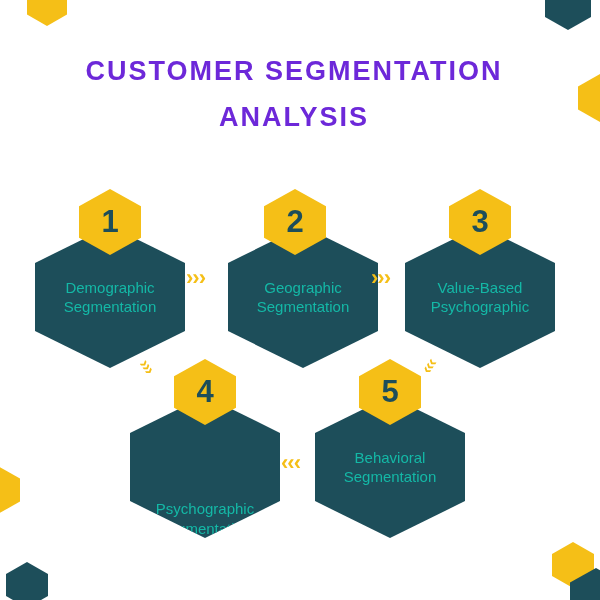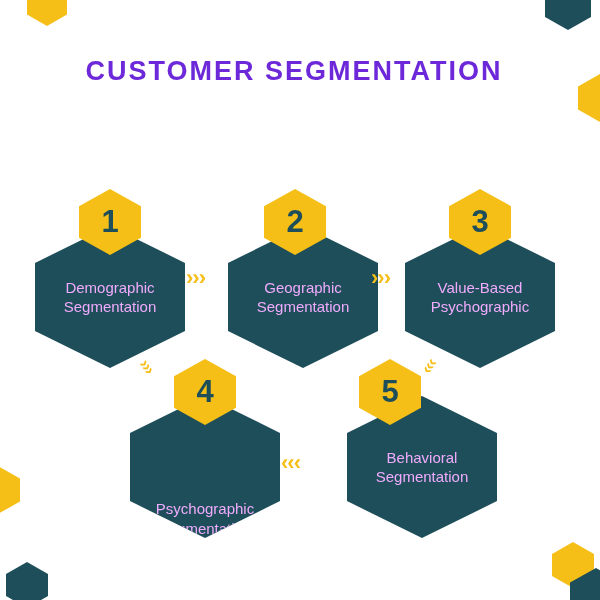--- a/index.html
+++ b/index.html
@@ -31,21 +31,21 @@
     z-index: 1;
   }
   .hex {
     position: absolute;
     clip-path: polygon(50% 0%, 100% 26%, 100% 74%, 50% 100%, 0% 74%, 0% 26%);
   }
   .hex.big {
     width: 150px;
     height: 142px;
     background: #1d4e5a;
-    color: #f0abfc;
+    color: #14b8a6;
     display: flex;
     align-items: center;
     justify-content: center;
     text-align: center;
     font-size: 15px;
     line-height: 1.3;
     padding: 0 13px;
     box-sizing: border-box;
     z-index: 2;
   }
@@ -76,20 +76,21 @@
   .hex.deco-teal { background: #1d4e5a; z-index: 0; }
   .hex.deco-yellow { background: #f5bf17; z-index: 0; }
 </style>
 </head>
 <body>
 
 <div class="canvas">
 
   <div class="title">
     <div>CUSTOMER SEGMENTATION</div>
+    <div>ANALYSIS</div>
   </div>
 
   <div class="hex big" style="left:35px; top:226px;">
     <span>Demographic Segmentation</span>
   </div>
   <div class="hex badge" style="left:79px; top:189px;">
     <span>1</span>
   </div>
 
   <div class="hex big" style="left:220px; top:226px;margin-left:8px;">
@@ -106,21 +107,21 @@
     <span>3</span>
   </div>
 
   <div class="hex big" style="left:130px; top:396px;align-items:flex-end;">
     <span>Psychographic Segmentation</span>
   </div>
   <div class="hex badge" style="left:174px; top:359px;">
     <span>4</span>
   </div>
 
-  <div class="hex big" style="left:315px; top:396px;margin-left:32px;">
+  <div class="hex big" style="left:315px; top:396px;">
     <span>Behavioral Segmentation</span>
   </div>
   <div class="hex badge" style="left:359px; top:359px;">
     <span>5</span>
   </div>
 
   <div class="arrow" style="left:186px; top:267px;">›››</div>
   <div class="arrow" style="left:371px; top:267px;">›››</div>
   <div class="arrow" style="left:281px; top:452px;">‹‹‹</div>
   <div class="arrow diag" style="left:140px; top:358px; transform:rotate(55deg);">›››</div>

